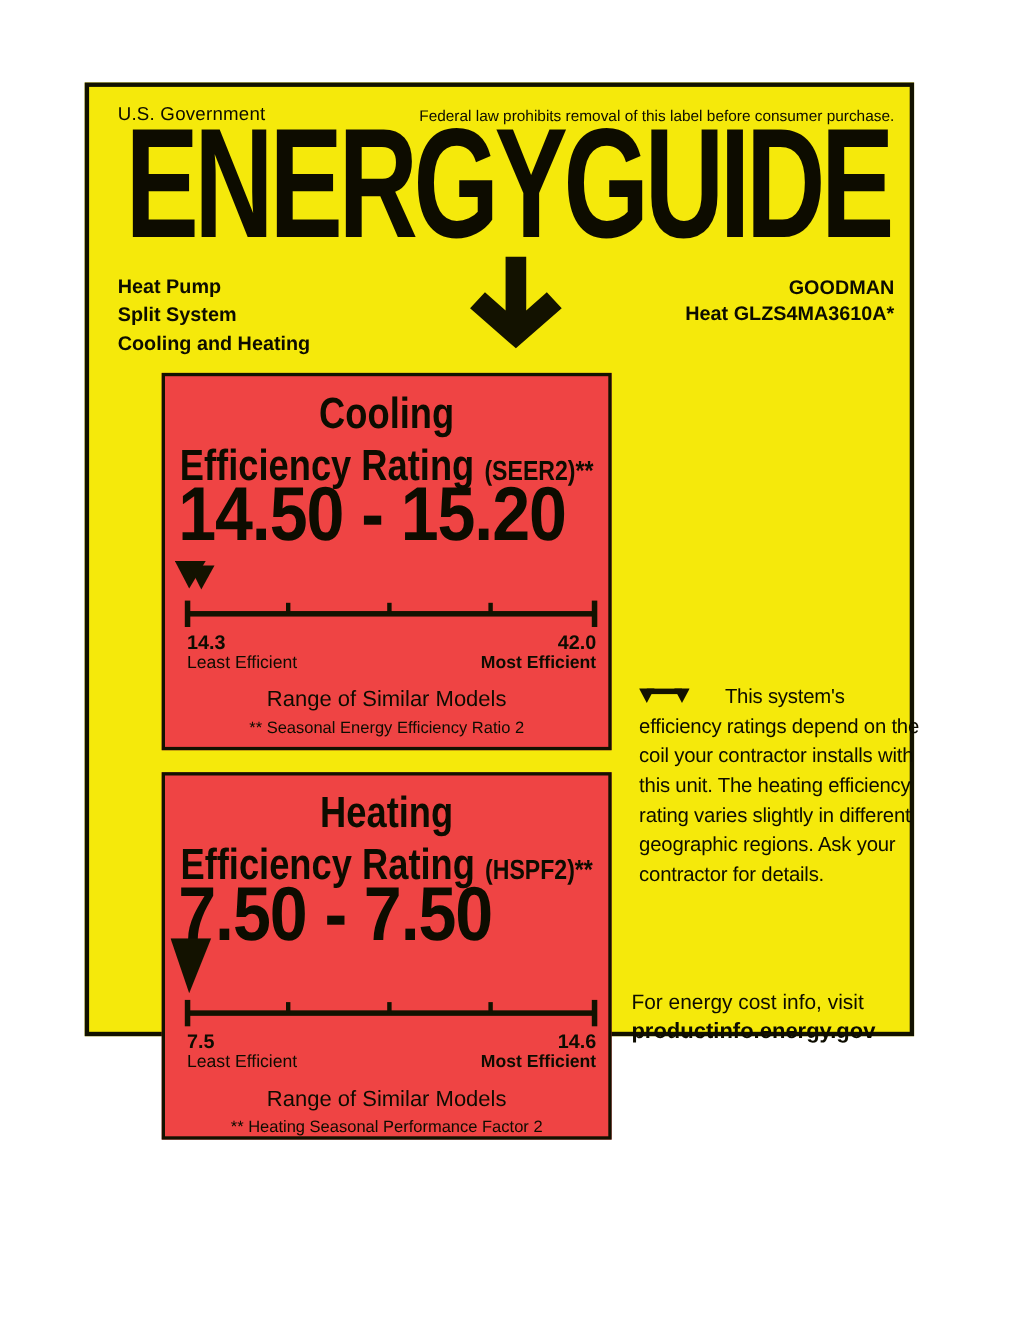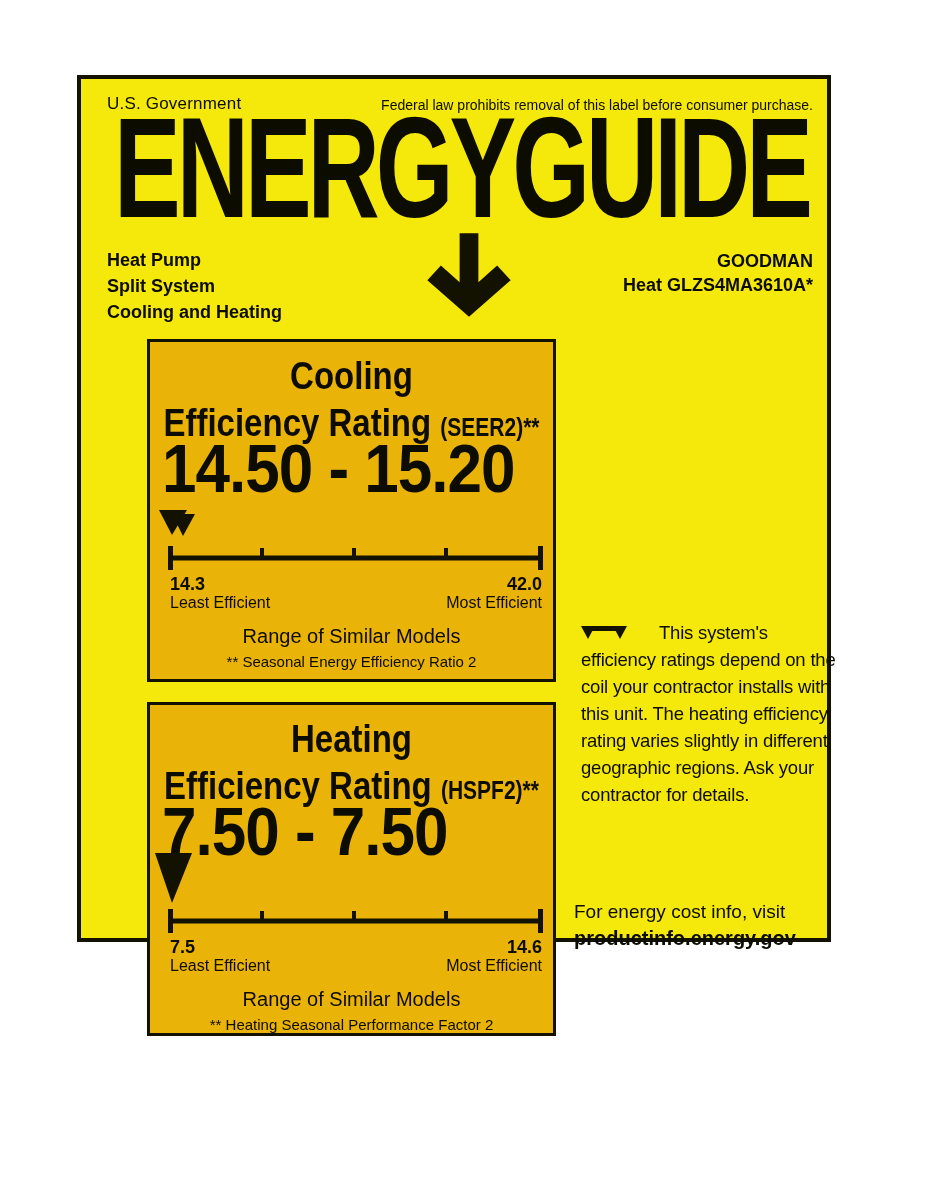--- a/index.html
+++ b/index.html
@@ -15,41 +15,41 @@
   .gov{left:26px;top:15px;font-size:17px;font-weight:500;letter-spacing:.2px;}
   .federal{right:14px;top:18px;font-size:14px;}
   .logo{
     left:33px;top:17px;font-size:100px;font-weight:bold;letter-spacing:-4px;
     line-height:1;transform:scaleY(1.42);transform-origin:left top;white-space:nowrap;
   }
   .arrow-svg{left:338px;top:152px;}
   .product{left:26px;top:168px;font-size:18px;font-weight:bold;line-height:26px;}
   .brand{right:14px;top:170px;font-size:18px;font-weight:bold;line-height:24px;text-align:right;}
   .box{
-    position:absolute;left:66px;width:409px;background:#eab308;
+    position:absolute;left:66px;width:409px;background:#ef4444;
     border:3px solid #131200;box-sizing:border-box;
   }
   .box-cooling{top:260px;height:343px;}
   .box-heating{top:623px;height:334px;}
   .box-head{
     left:0;right:0;top:10px;text-align:center;font-weight:bold;font-size:33px;line-height:39px;
     transform:scaleY(1.2);transform-origin:center top;
   }
   .box-head .suffix{font-size:21px;}
   .big-value{
     left:12px;top:92px;font-size:62px;font-weight:bold;letter-spacing:-1px;line-height:1;
     transform:scaleY(1.12);transform-origin:left top;white-space:nowrap;
   }
   .marker2{left:9px;top:168px;}
   .marker1{left:5px;top:148px;}
   .scale-svg{left:0;top:196px;}
   .scale-min{left:20px;top:232px;font-size:18px;font-weight:bold;}
   .scale-max{right:11px;top:232px;font-size:18px;font-weight:bold;text-align:right;}
   .least{left:20px;top:252px;font-size:16px;}
-  .most{right:11px;top:252px;font-size:16px;text-align:right;}
+  .most{right:11px;top:252px;font-size:16px;text-align:right;font-weight:bold;}
   .range-caption{left:0;right:0;top:283px;text-align:center;font-size:20px;}
   .footnote{left:0;right:0;top:311px;text-align:center;font-size:15px;}
   .note{
     left:500px;top:526px;width:258px;font-size:18.5px;line-height:27px;letter-spacing:-.2px;margin-top:14px;
   }
   .note-icon{display:inline-block;vertical-align:-1px;margin-right:32px;}
   .cost{left:493px;top:820px;font-size:19px;line-height:26px;}
   .cost .url{font-size:20px;font-weight:bold;}
 </style>
 </head>

